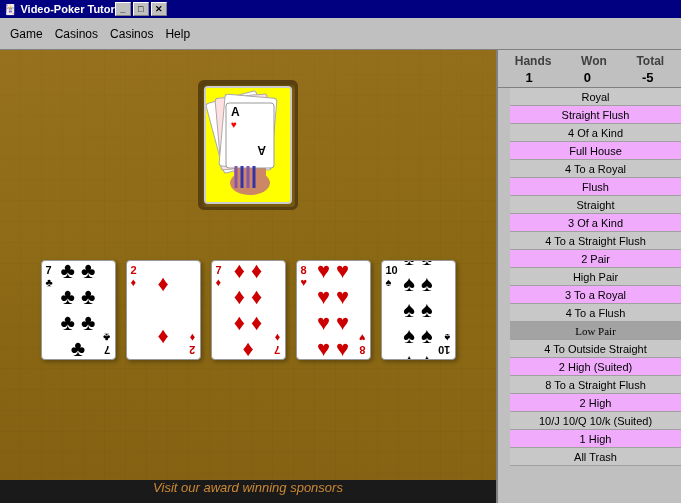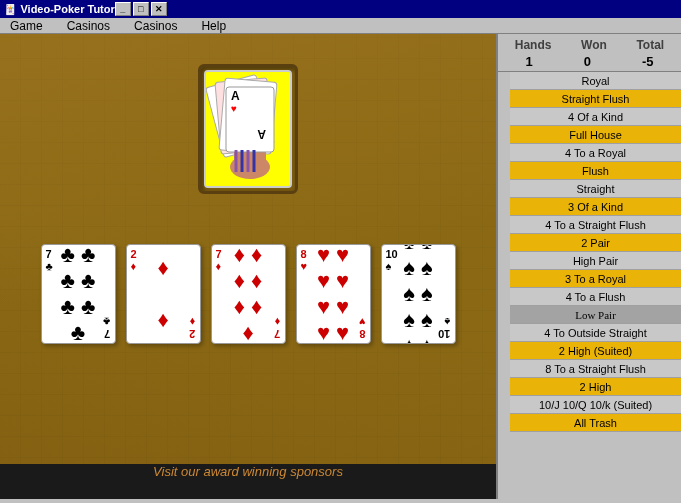--- a/index.html
+++ b/index.html
@@ -24,26 +24,25 @@
       border: 1px solid;
       border-color: #ffffff #808080 #808080 #ffffff;
       font-size: 9px;
       display: flex; align-items: center; justify-content: center;
       cursor: pointer; color: black;
     }
 
     
     #menu-bar {
       background: #c0c0c0;
-      height: 16px;
+      height: 32px;
       display: flex;
       align-items: center;
       padding: 0 4px;
       border-bottom: 1px solid #808080;
-      gap: 12px;
     }
     .menu-item {
       padding: 2px 6px;
       font-size: 12px;
       cursor: pointer;
     }
 
     
     #main-content {
       display: flex;
@@ -221,21 +220,21 @@
       padding-left: 12px;
     }
     .hand-item {
       height: 18px;
       display: flex;
       align-items: center;
       justify-content: center;
       font-size: 11px;
       color: #000;
       border-bottom: 1px solid #a0a0a0;
-      background: #eab308;
+      background: #f0abfc;
       cursor: pointer;
       white-space: nowrap;
     }
     .hand-item:nth-child(odd) { background: #c8c8c8; }
     .hand-item.highlighted { background: #a3a3a3; font-family: Liberation Serif, serif; }
   </style>
 </head>
 <body>
 
 <div id="title-bar">
@@ -366,18 +365,19 @@
         <div class="hand-item">2 Pair</div>
         <div class="hand-item">High Pair</div>
         <div class="hand-item">3 To a Royal</div>
         <div class="hand-item">4 To a Flush</div>
         <div class="hand-item highlighted">Low Pair</div>
         <div class="hand-item">4 To Outside  Straight</div>
         <div class="hand-item">2 High (Suited)</div>
         <div class="hand-item">8 To a Straight Flush</div>
         <div class="hand-item">2 High</div>
         <div class="hand-item">10/J 10/Q 10/k (Suited)</div>
+        <div class="hand-item">1 High</div>
         <div class="hand-item">All Trash</div>
       </div>
 
   </div>
 
 </div>
 
 </body></html>

